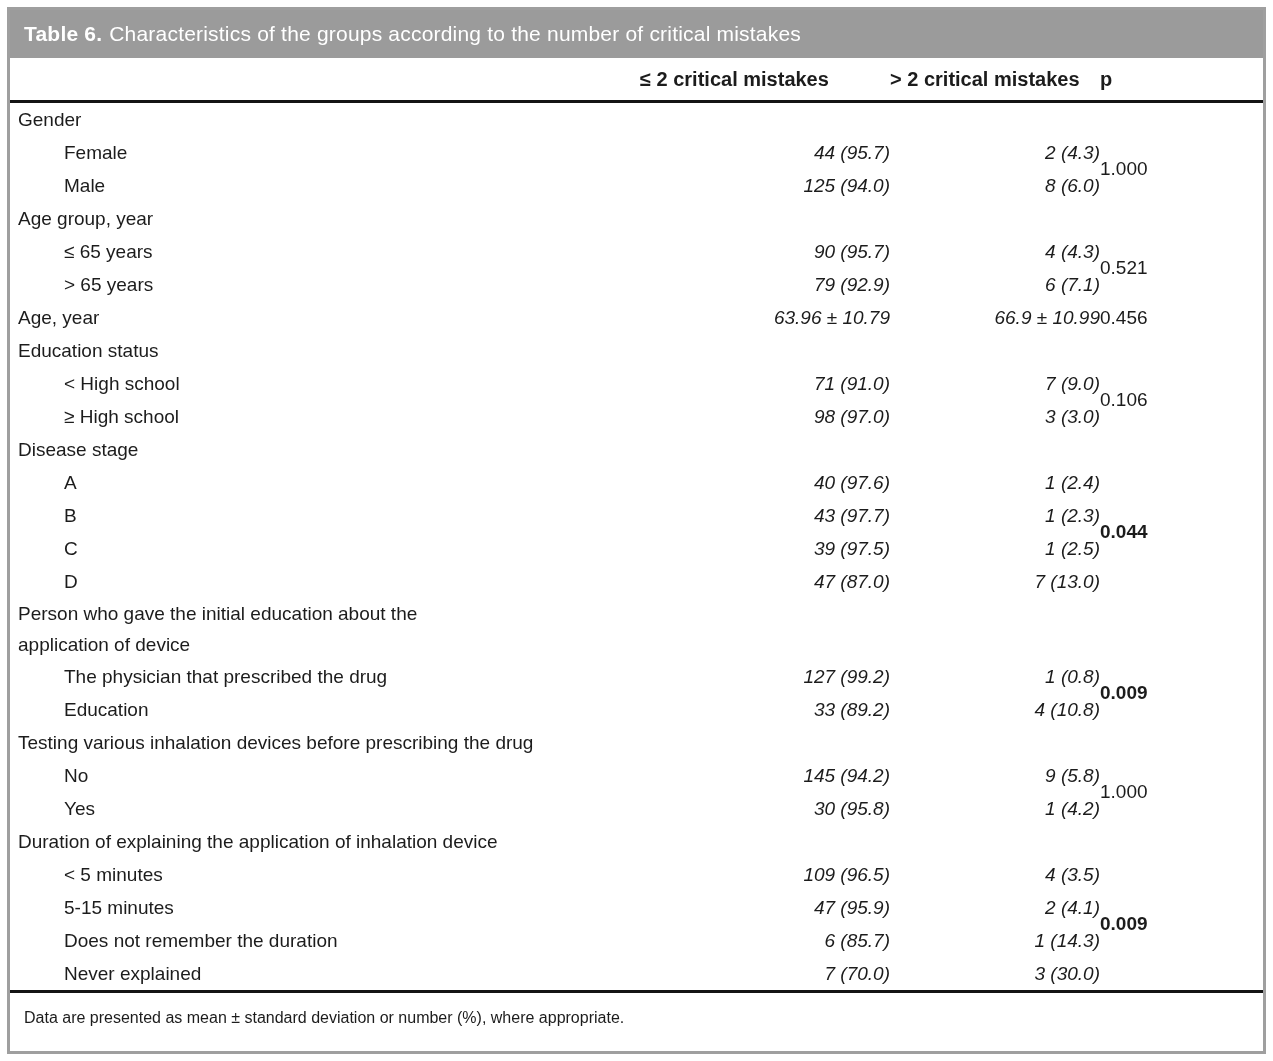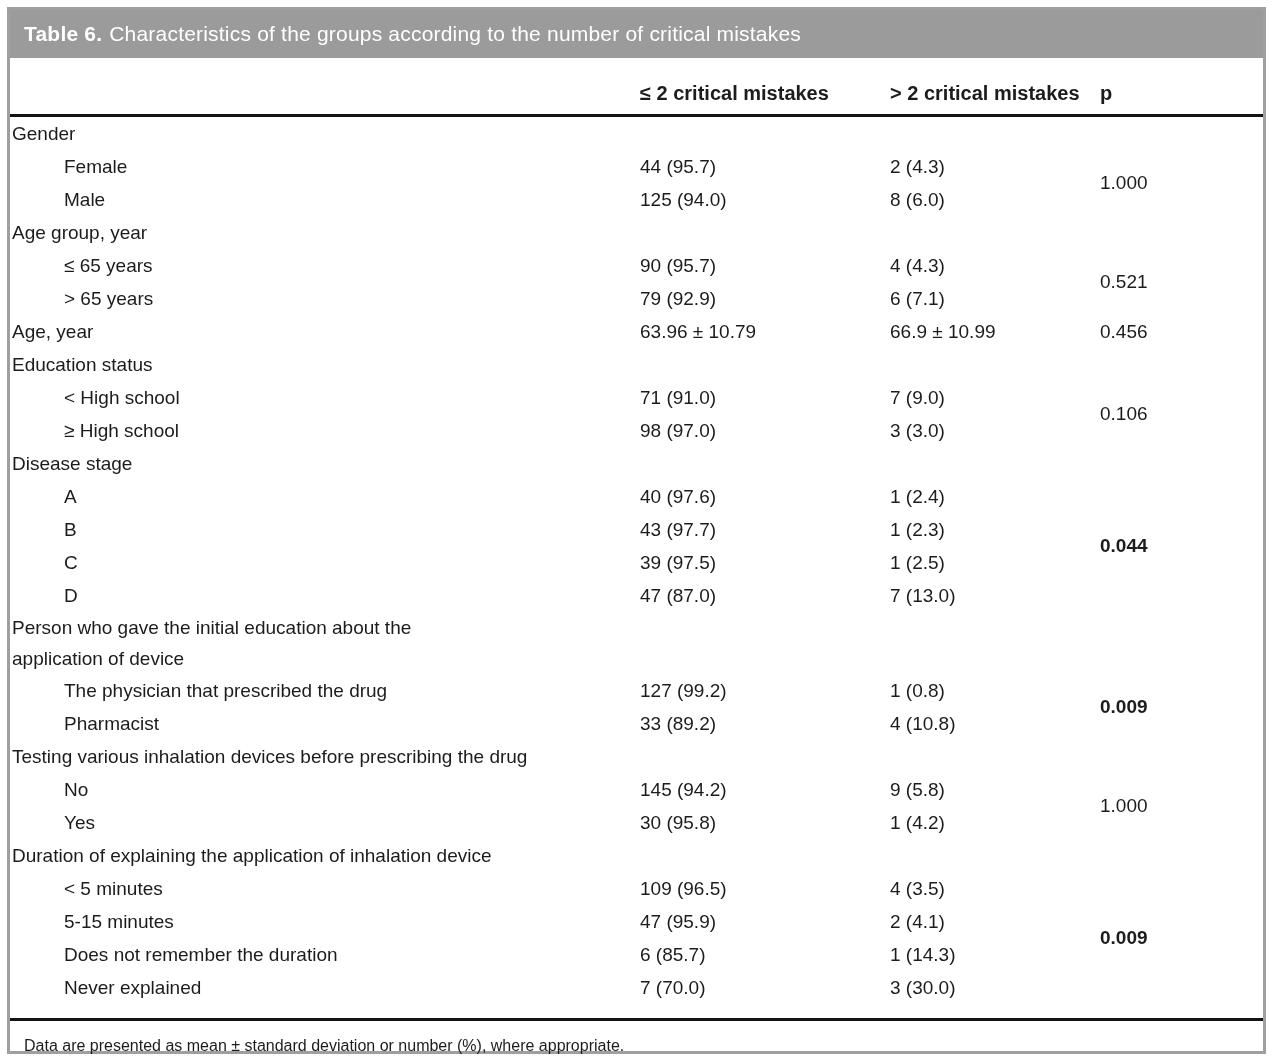--- a/index.html
+++ b/index.html
@@ -7,21 +7,21 @@
     width:1273px; height:1061px; position:relative;
     font-family:"Liberation Sans", sans-serif;
     color:#1c1c1c;
   }
   .frame {
     position:absolute; left:7px; top:7px;
     width:1259px; height:1047px;
     box-sizing:border-box;
     border:3px solid #9f9f9f;
     background:#ffffff;
-    display:flex; flex-direction:column;gap:14px;
+    display:flex; flex-direction:column;
   }
   .titlebar {
     background:#9b9b9b; color:#ffffff;
     height:48px; line-height:48px;
     font-size:21px; padding-left:14px;
     letter-spacing:0.2px;
     flex:0 0 auto;
     white-space:nowrap; overflow:hidden;
   }
   .titlebar .tprefix { font-weight:bold; margin-right:7px; }
@@ -36,23 +36,23 @@
   thead th {
     font-size:20px; font-weight:bold; text-align:left;
     height:42px; vertical-align:middle;
     border-bottom:3px solid #141414;
     padding:0;
   }
   tbody td {
     font-size:19px; height:33px; padding:0;
     vertical-align:middle; white-space:nowrap;
   }
-  td.lbl    { text-align:left; padding-left:2px; }
+  td.lbl    { text-align:left; padding-left:8px; }
   td.item   { padding-left:54px;margin-top:38px; }
-  td.num    { text-align:left; }
+  td.num    { text-align:right;font-style:italic; }
   td.pcell  { text-align:left; }
   td.pb     { font-weight:bold; }
   td.catwrap { height:58px; }
   td.catwrap .wrapbox {
     display:inline-block; width:470px;
     white-space:normal; line-height:31px;
     vertical-align:middle;
   }
   .footnote {
     flex:1 1 auto;
@@ -178,21 +178,21 @@
         </td>
       </tr>
 
       <tr>
         <td class="lbl item">The physician that prescribed the drug</td>
         <td class="num">127 (99.2)</td>
         <td class="num">1 (0.8)</td>
         <td class="pcell pb" rowspan="2">0.009</td>
       </tr>
       <tr>
-        <td class="lbl item">Pharmacist</td>
+        <td class="lbl item">Education</td>
         <td class="num">33 (89.2)</td>
         <td class="num">4 (10.8)</td>
       </tr>
 
       <tr>
         <td class="lbl">Testing various inhalation devices before prescribing the drug</td>
         <td class="num" colspan="3"></td>
       </tr>
 
       <tr>

